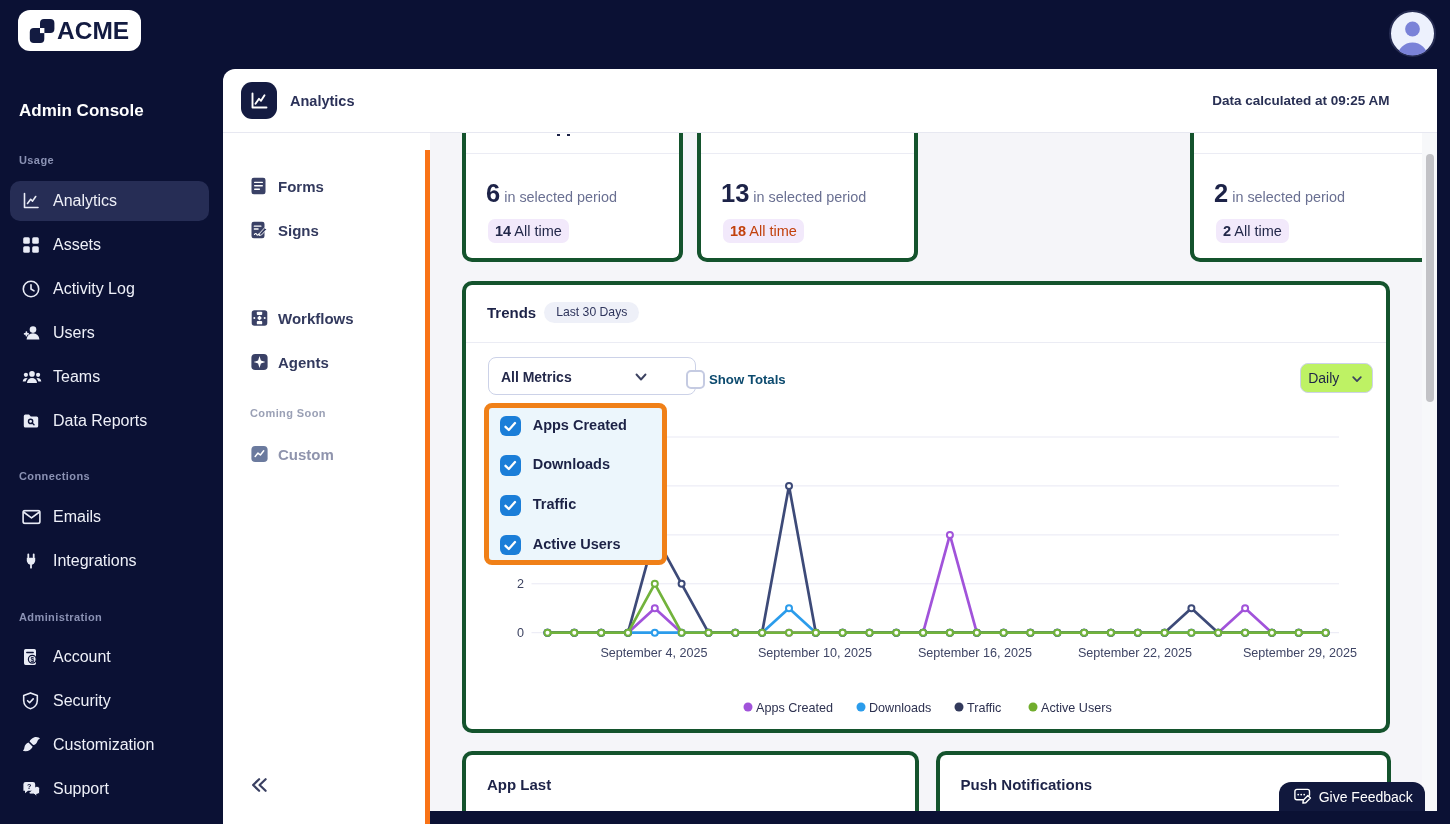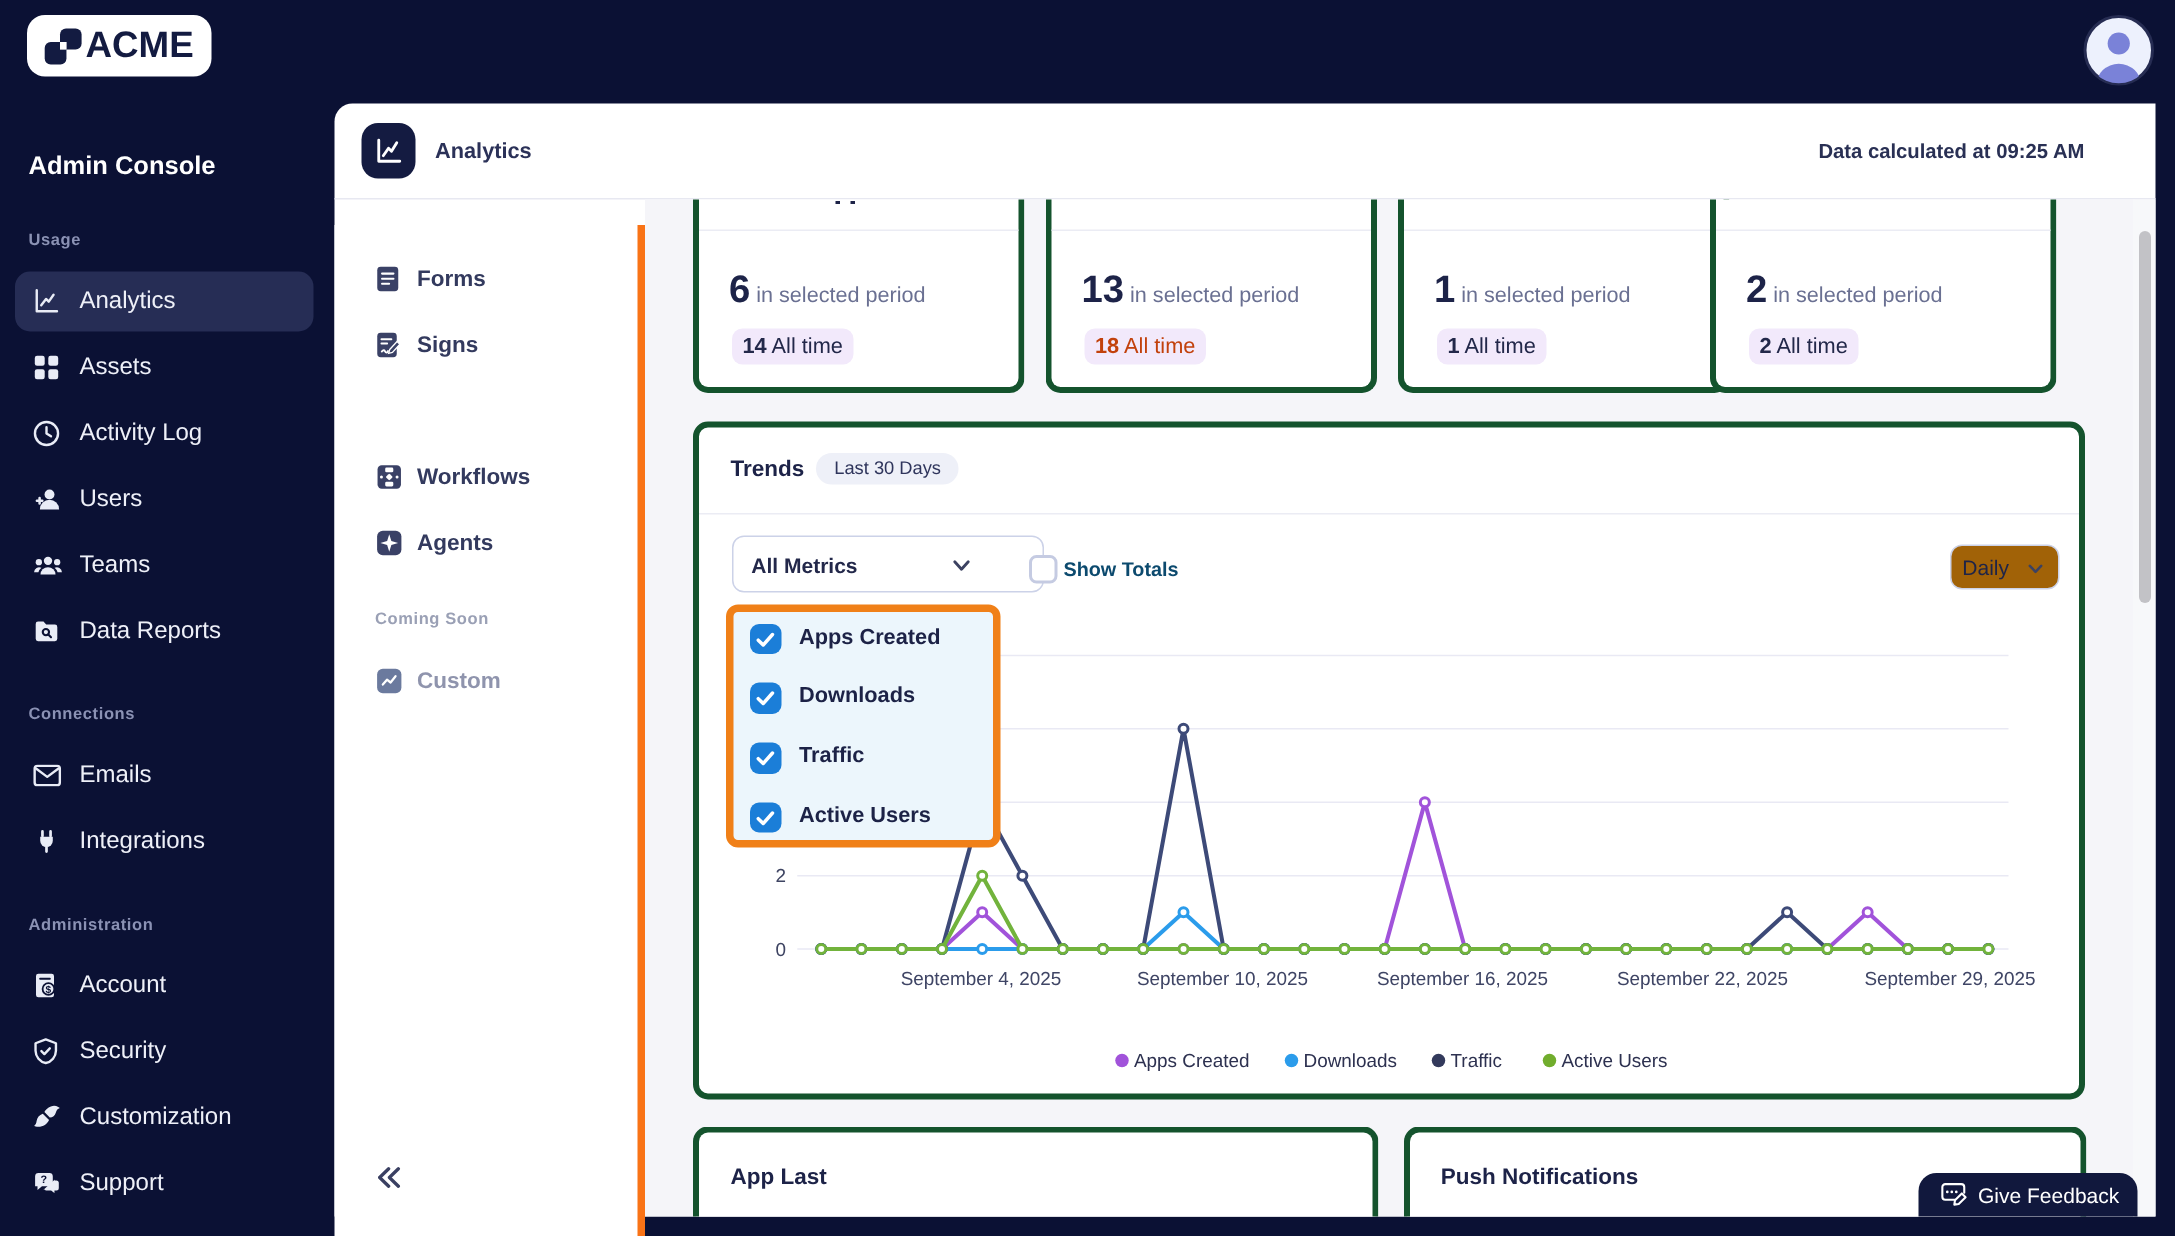--- a/index.html
+++ b/index.html
@@ -208,45 +208,40 @@
 <div class="card" style="left:32px;top:-23px;width:220.5px;height:151.5px;border-top:none;border-radius:0 0 10px 10px">
 <div style="position:absolute;left:0;top:43px;width:100%;height:1px;background:#ebecf4"></div>
 <div style="position:absolute;left:20px;top:70.4px;font-size:25.5px;font-weight:bold;color:#1d2348;line-height:26px">6<span style="font-size:14.4px;color:#6a7092;font-weight:normal"> in selected period</span></div>
 <div style="position:absolute;left:22px;top:108.7px;height:24px;background:#f2e9fb;border-radius:7px;font-size:14.5px;color:#23284a;line-height:24px;padding:0 7px;font-weight:bold">14<span style="font-weight:normal"> All time</span></div>
 </div>
 <div class="card" style="left:267px;top:-23px;width:220.5px;height:151.5px;border-top:none;border-radius:0 0 10px 10px">
 <div style="position:absolute;left:0;top:43px;width:100%;height:1px;background:#ebecf4"></div>
 <div style="position:absolute;left:20px;top:70.4px;font-size:25.5px;font-weight:bold;color:#1d2348;line-height:26px">13<span style="font-size:14.4px;color:#6a7092;font-weight:normal"> in selected period</span></div>
 <div style="position:absolute;left:22px;top:108.7px;height:24px;background:#f2e9fb;border-radius:7px;font-size:14.5px;color:#c2410c;line-height:24px;padding:0 7px;font-weight:bold">18<span style="font-weight:normal"> All time</span></div>
 </div>
-<div class="card" style="left:502px;top:-23px;width:220.5px;height:151.5px;border-top:none;border-radius:0 0 10px 10px">
-<div style="position:absolute;left:0;top:43px;width:100%;height:1px;background:#ebecf4"></div>
-<div style="position:absolute;left:20px;top:70.4px;font-size:25.5px;font-weight:bold;color:#1d2348;line-height:26px">1<span style="font-size:14.4px;color:#6a7092;font-weight:normal"> in selected period</span></div>
-<div style="position:absolute;left:22px;top:108.7px;height:24px;background:#f2e9fb;border-radius:7px;font-size:14.5px;color:#23284a;line-height:24px;padding:0 7px;font-weight:bold">1<span style="font-weight:normal"> All time</span></div>
-</div>
-<div class="card" style="left:710px;top:-23px;width:231px;height:151.5px;border-top:none;border-radius:0 0 10px 10px">
+<div class="card" style="left:760px;top:-23px;width:259px;height:151.5px;border-top:none;border-radius:0 0 10px 10px">
 <div style="position:absolute;left:0;top:43px;width:100%;height:1px;background:#ebecf4"></div>
 <div style="position:absolute;left:20px;top:70.4px;font-size:25.5px;font-weight:bold;color:#1d2348;line-height:26px">2<span style="font-size:14.4px;color:#6a7092;font-weight:normal"> in selected period</span></div>
 <div style="position:absolute;left:22px;top:108.7px;height:24px;background:#f2e9fb;border-radius:7px;font-size:14.5px;color:#23284a;line-height:24px;padding:0 7px;font-weight:bold">2<span style="font-weight:normal"> All time</span></div>
 </div>
 <div class="abs" style="left:127px;top:1px;width:2.5px;height:2px;background:#1d2348"></div>
 <div class="abs" style="left:137px;top:1px;width:2.5px;height:2px;background:#1d2348"></div>
 <div class="card" style="left:32px;top:148px;width:928px;height:452px">
 <div style="position:absolute;left:21px;top:20.2px;font-size:15px;font-weight:bold;color:#1d2348;line-height:15px">Trends</div>
 <div style="position:absolute;left:78.2px;top:16.8px;height:21px;background:#eef0f8;border-radius:10.5px;font-size:12.2px;color:#2f355c;line-height:21px;padding:0 12px">Last 30 Days</div>
 <div style="position:absolute;left:0;top:57px;width:100%;height:1px;background:#ebecf4"></div>
 <div style="position:absolute;left:22.4px;top:72.1px;width:208px;height:38.4px;border:1px solid #ccd2e8;border-radius:8px;background:#fff">
         <span style="position:absolute;left:11.5px;top:11.5px;font-size:14px;font-weight:bold;color:#23284a;line-height:14px">All Metrics</span>
         <svg style="position:absolute;left:146px;top:15px" width="12" height="9" viewBox="0 0 12 9">
           <path d="M1.5 1.5 L6 6.5 L10.5 1.5" stroke="#3c4261" stroke-width="1.9" fill="none" stroke-linecap="round" stroke-linejoin="round"></path>
         </svg>
       </div>
 <div style="position:absolute;left:220.3px;top:85.1px;width:19px;height:19px;border:2px solid #c5cbe2;border-radius:5px;background:#fff"></div>
 <div style="position:absolute;left:243px;top:88px;font-size:13.2px;font-weight:bold;color:#0c4a6e;line-height:13.2px">Show Totals</div>
-<div style="position:absolute;left:833.7px;top:77.6px;width:73.3px;height:30.4px;border:1px solid #ccd2e8;border-radius:8px;background:#a16207">
+<div style="position:absolute;left:833.7px;top:77.6px;width:73.3px;height:30.4px;border:1px solid #ccd2e8;border-radius:8px;background:#bef264">
         <span style="position:absolute;left:7.5px;top:7.8px;font-size:14px;color:#1e2448;line-height:14px">Daily</span>
         <svg style="position:absolute;left:51px;top:12px" width="10" height="7" viewBox="0 0 10 7">
           <path d="M1.2 1.2 L5 5.2 L8.8 1.2" stroke="#3c4261" stroke-width="1.7" fill="none" stroke-linecap="round" stroke-linejoin="round"></path>
         </svg>
       </div>
 <svg style="position:absolute;left:0;top:0" width="928" height="452" viewBox="0 0 928 452">
         <line x1="65.5" y1="347.7" x2="873" y2="347.7" stroke="#e9e9f4" stroke-width="1"></line>
         <line x1="65.5" y1="298.8" x2="873" y2="298.8" stroke="#e9e9f4" stroke-width="1"></line>
         <line x1="65.5" y1="249.9" x2="873" y2="249.9" stroke="#e9e9f4" stroke-width="1"></line>
         <line x1="65.5" y1="200.9" x2="873" y2="200.9" stroke="#e9e9f4" stroke-width="1"></line>

